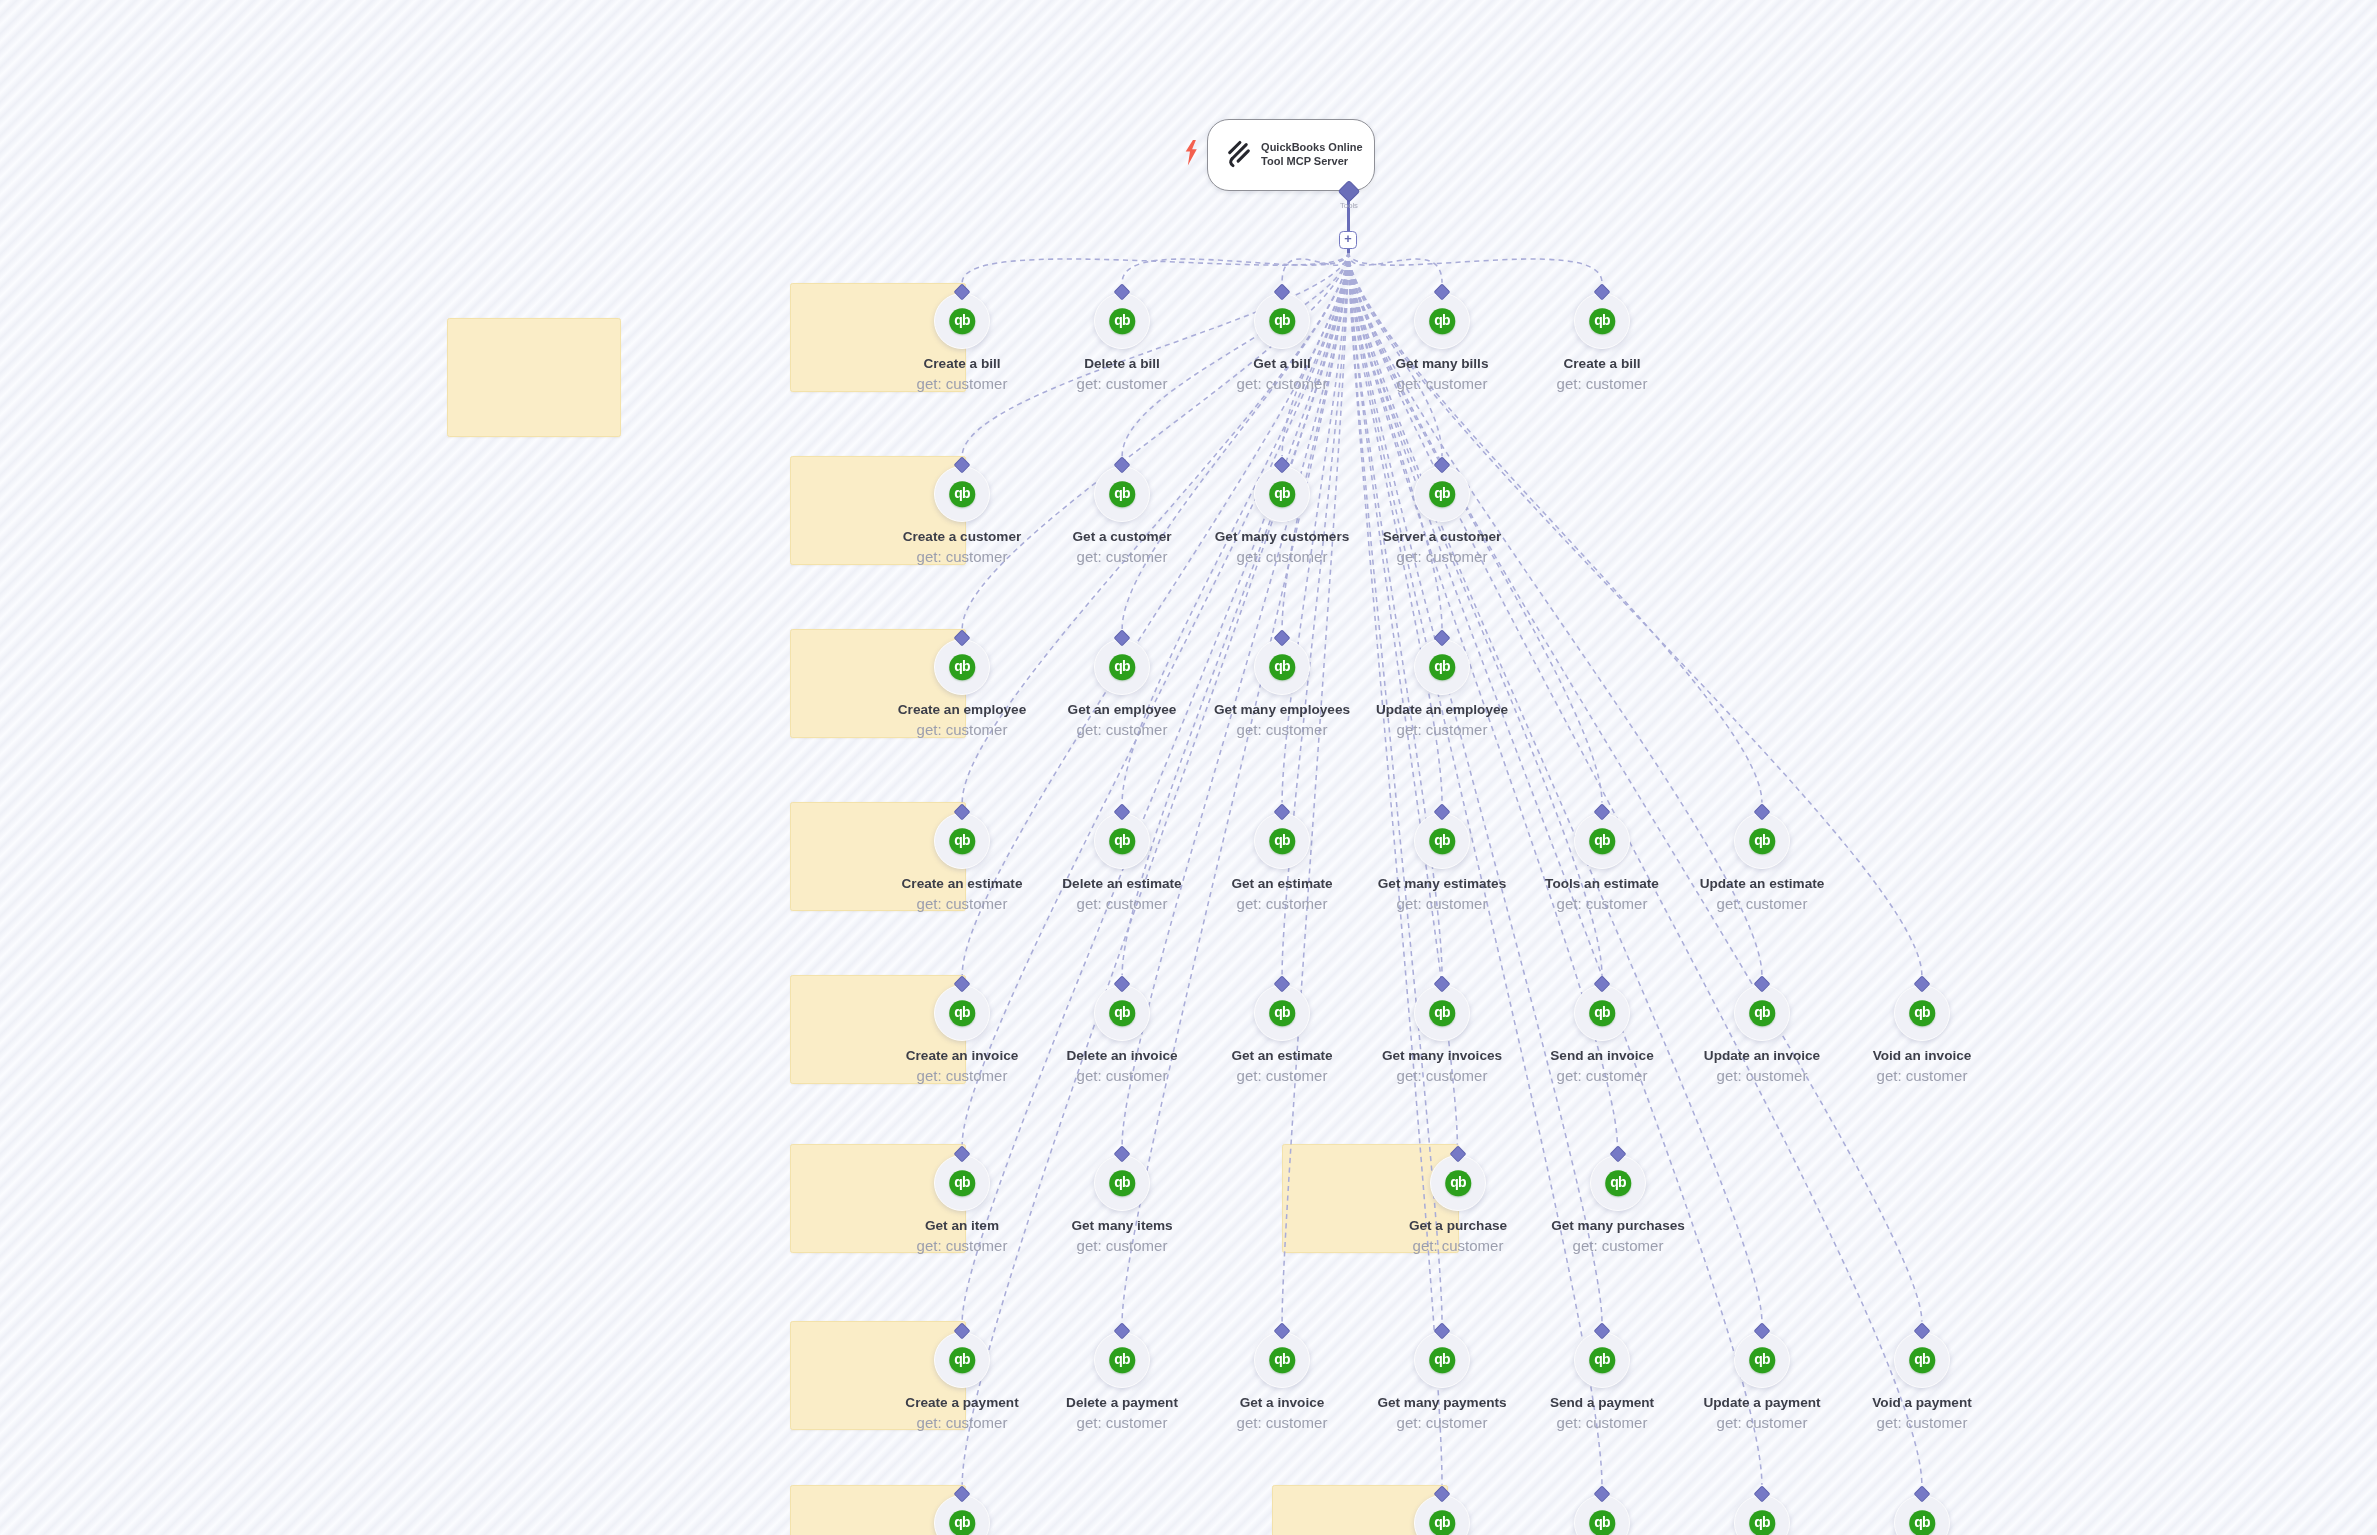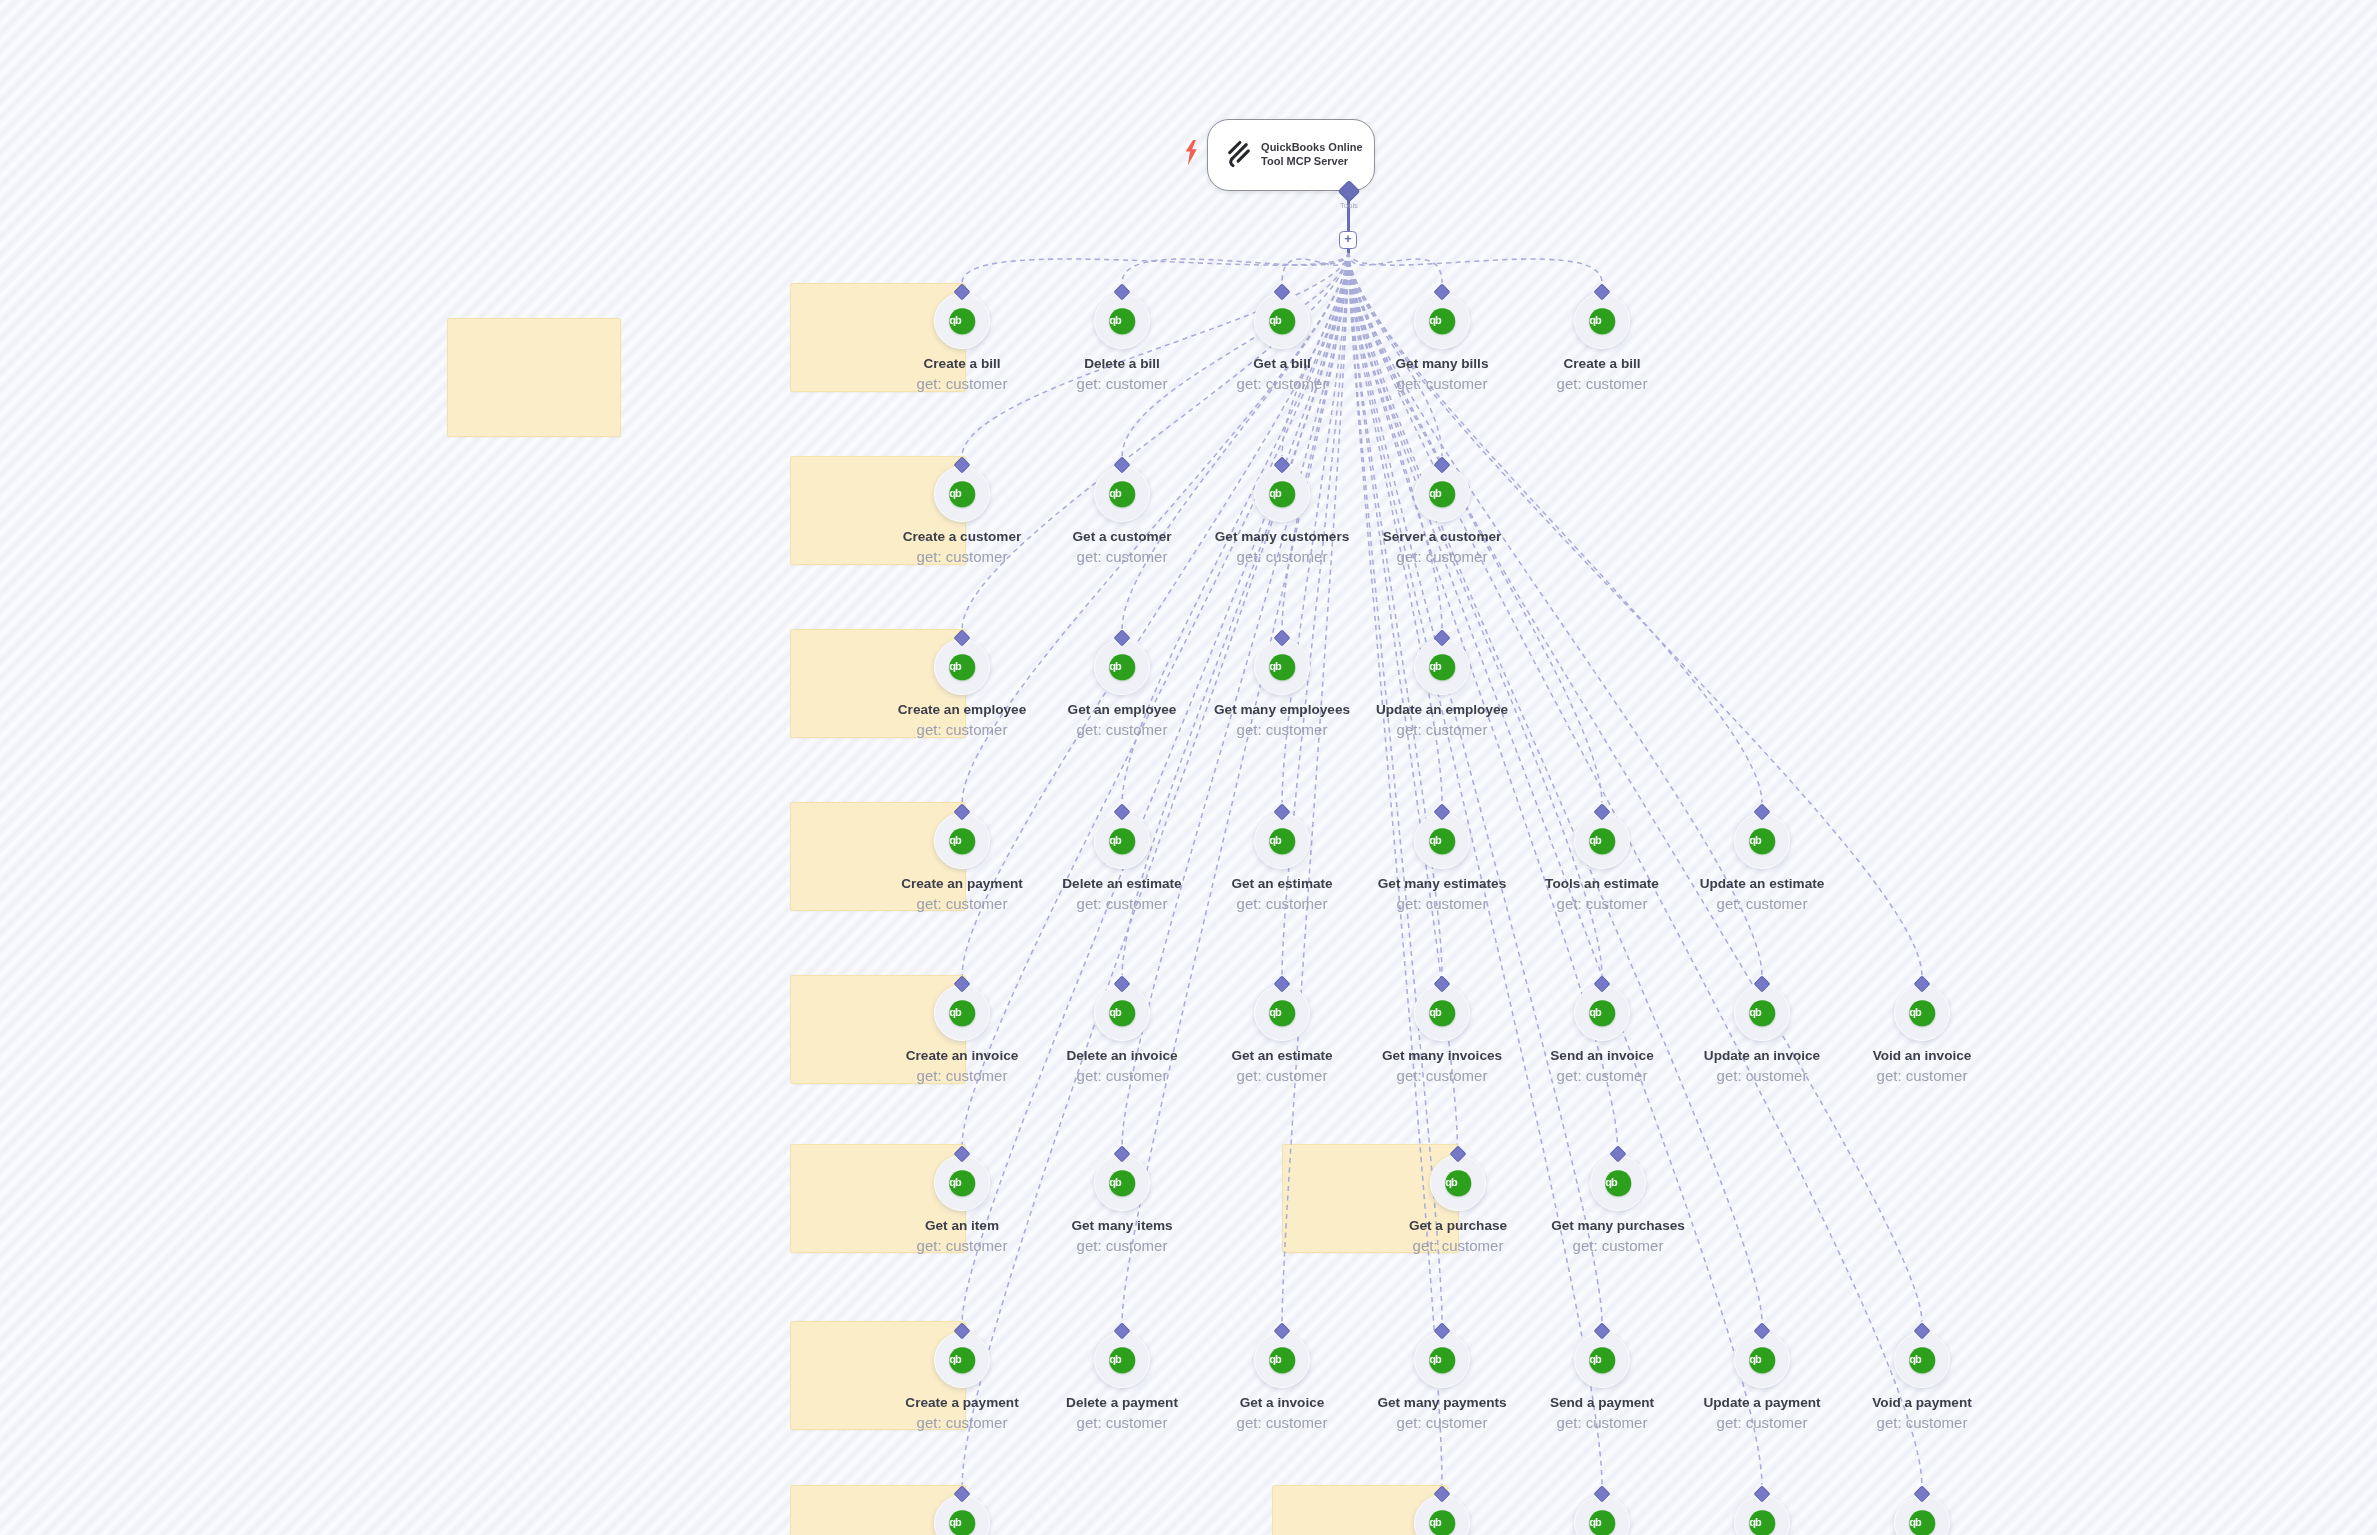--- a/index.html
+++ b/index.html
@@ -20,21 +20,21 @@
 
   .tool-node{position:absolute;width:56px;height:56px;}
   .node-circle{
     position:absolute;left:0;top:0;width:56px;height:56px;border-radius:50%;
     background:#f0f1f7;border:1.7px solid #fdfdfe;box-sizing:border-box;
     box-shadow:0 1.7px 5.1px rgba(90,94,140,.22);
   }
   .qb-logo{
     position:absolute;left:50%;top:50%;transform:translate(-50%,-50%);
     width:25.5px;height:25.5px;border-radius:50%;background:#2CA01C;
-    color:#fff;font-weight:bold;font-size:11px;line-height:25px;text-align:left;
+    color:#fff;font-weight:bold;font-size:14px;line-height:25px;text-align:center;
     letter-spacing:-0.9px;box-shadow:0 0.9px 1.7px rgba(0,90,0,.25);
   }
   .in-port{
     position:absolute;left:50%;top:0;width:10.2px;height:10.2px;
     transform:translate(-50%,-58%) rotate(45deg);
     background:#7679c6;border:0.9px solid #5f63af;border-radius:1.7px;
   }
   .node-label{
     position:absolute;left:50%;top:63px;transform:translateX(-50%);
     white-space:nowrap;font-size:13.6px;font-weight:600;color:#3c3e49;
@@ -237,21 +237,21 @@
         </div>
         <span class="in-port"></span>
         <div class="node-label">Update an employee</div>
         <div class="node-sublabel">get: customer</div>
       </div>
       <div class="tool-node" style="left: 934px; top: 813px;">
         <div class="node-circle">
           <span class="qb-logo">qb</span>
         </div>
         <span class="in-port"></span>
-        <div class="node-label">Create an payment</div>
+        <div class="node-label">Create an estimate</div>
         <div class="node-sublabel">get: customer</div>
       </div>
       <div class="tool-node" style="left: 1094px; top: 813px;">
         <div class="node-circle">
           <span class="qb-logo">qb</span>
         </div>
         <span class="in-port"></span>
         <div class="node-label">Delete an estimate</div>
         <div class="node-sublabel">get: customer</div>
       </div>

